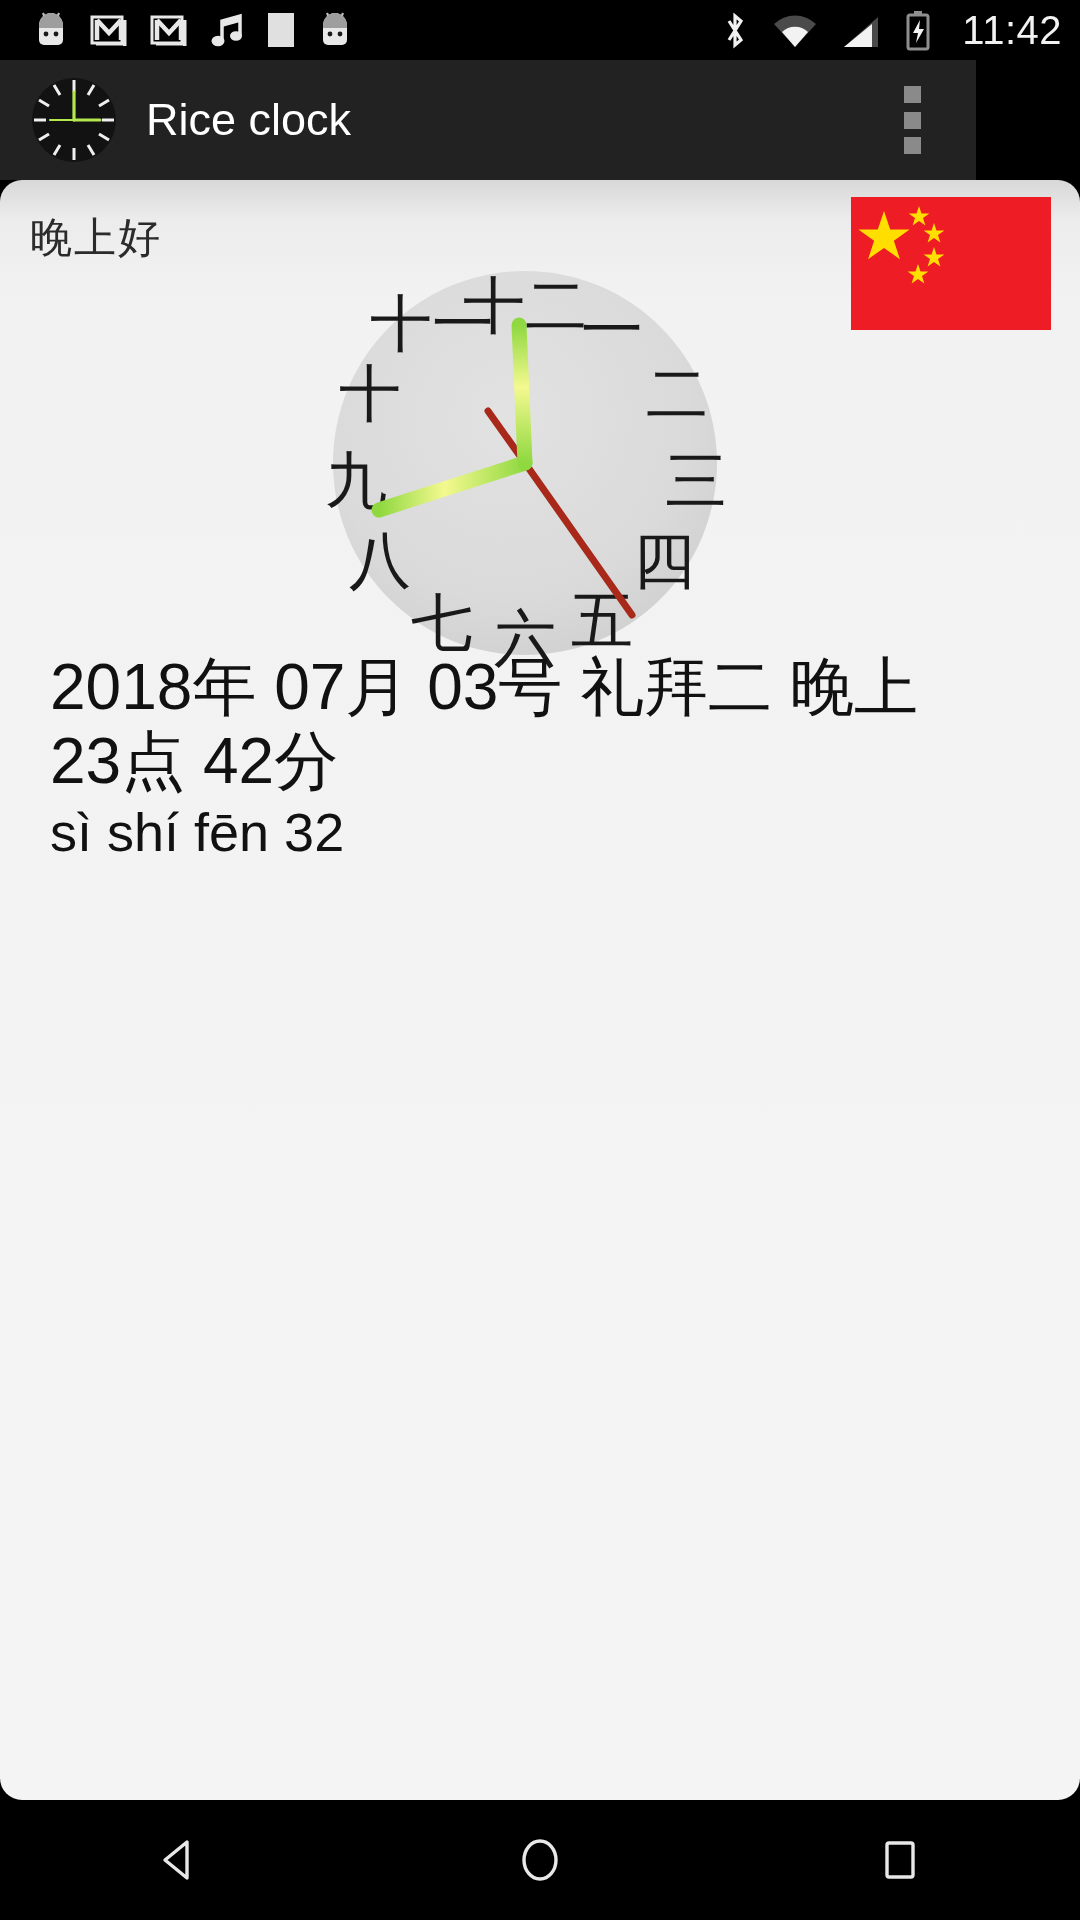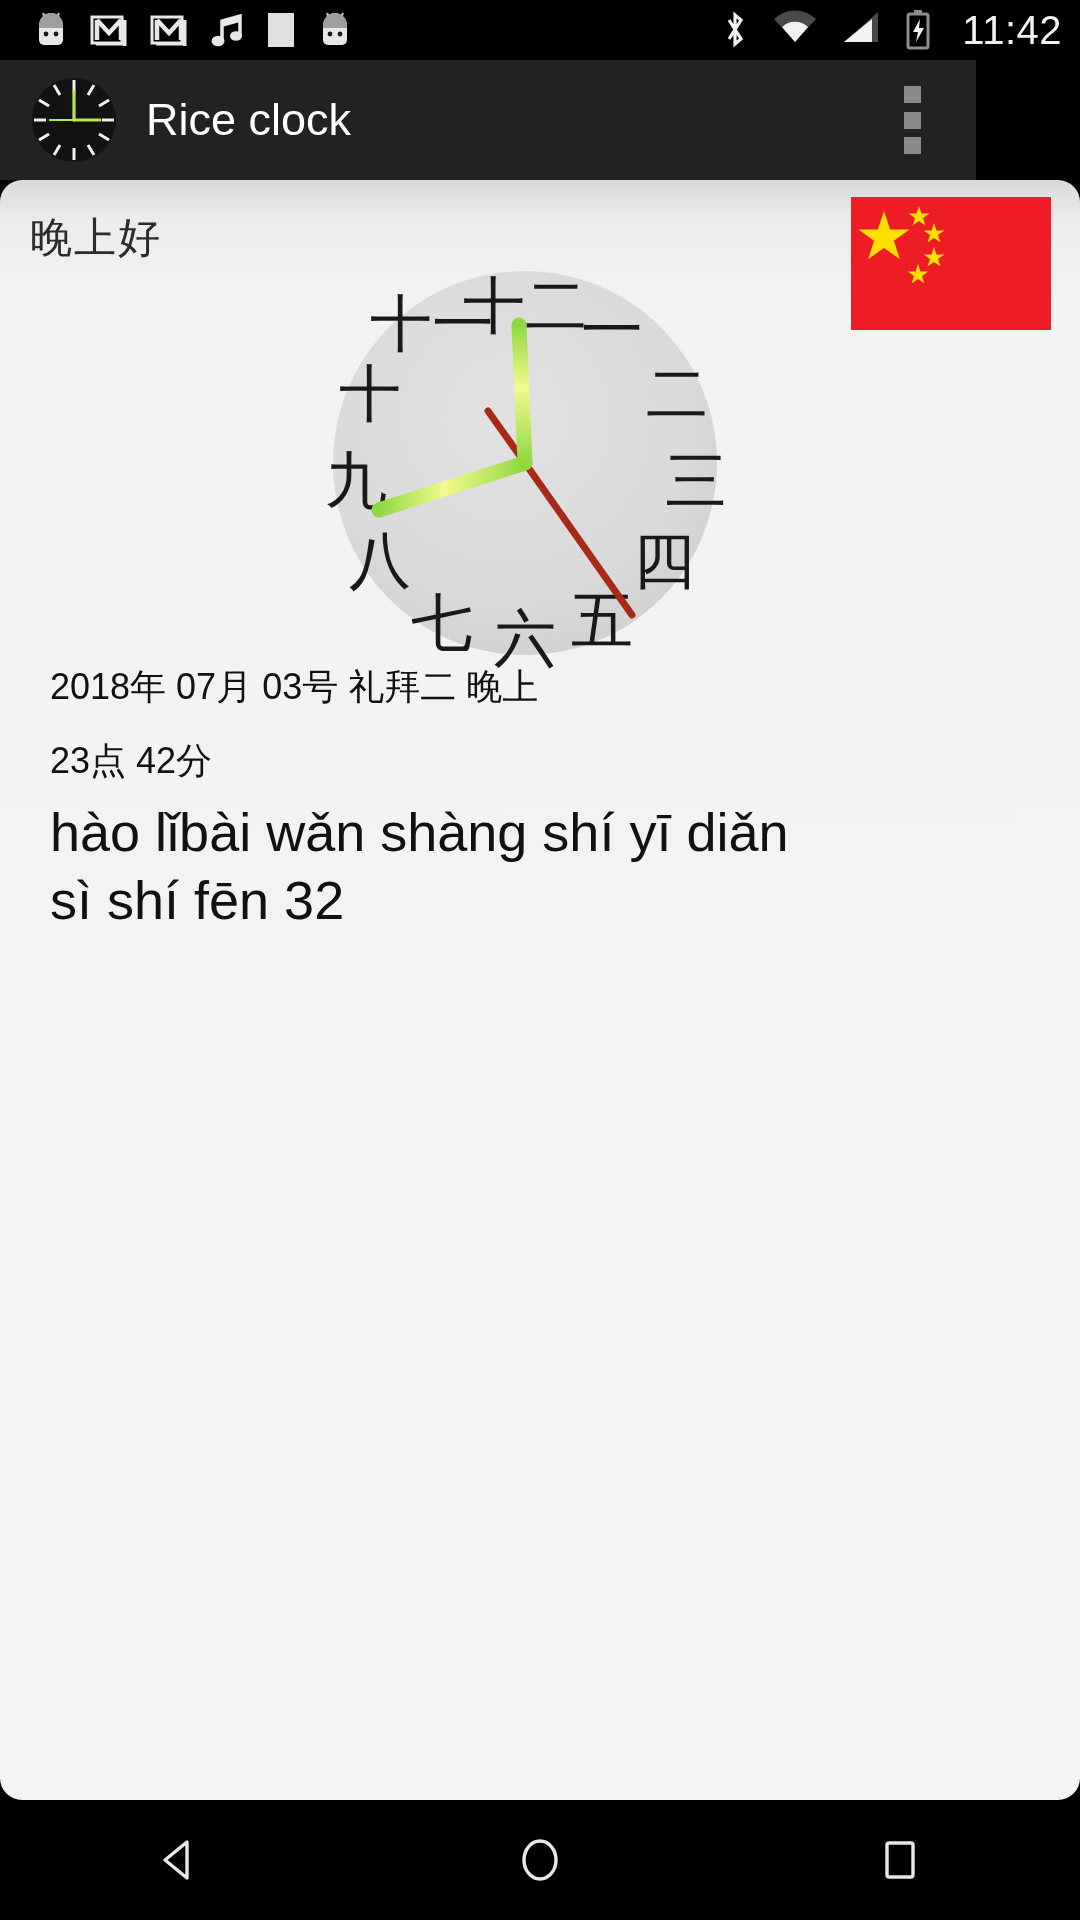--- a/index.html
+++ b/index.html
@@ -11,21 +11,21 @@
   }
 
   
   #status-bar{
     position:absolute; top:0; left:0;
     width:1080px; height:60px;
     background:#000;
     display:flex; align-items:center;
   }
   #status-left{ display:flex; align-items:center; gap:22px; padding-left:34px; }
-  #status-right{ position:absolute; right:18px; display:flex; align-items:flex-start; gap:22px; }
+  #status-right{ position:absolute; right:18px; display:flex; align-items:flex-end; gap:22px; }
   .sb-icon{ display:block; }
   #status-clock{
     color:#f2f2f2; font-size:40px; letter-spacing:0.5px;
     font-family:"Liberation Sans", sans-serif; margin-left:8px;
   }
 
   
   #app-bar{
     position:absolute; top:60px; left:0;
     width:976px; height:120px;
@@ -70,21 +70,21 @@
   }
   #clock-face{
     position:absolute; left:0; top:0; width:465px; height:465px;
   }
 
   
   #date-block{
     position:absolute; left:50px; top:470px; width:990px;
   }
   .date-line{
-    font-size:36px; color:#111; line-height:74px;
+    font-size:64px; color:#111; line-height:74px;
     letter-spacing:0px; white-space:pre-wrap;
   }
   .pinyin-line{
     font-size:54px; color:#111; line-height:68px;
     letter-spacing:0px; white-space:pre-wrap;
   }
 
   
   #nav-bar{
     position:absolute; bottom:0; left:0;
@@ -260,21 +260,20 @@
 
       <line x1="233" y1="233" x2="87" y2="280" stroke="url(#minGrad)" stroke-width="15" stroke-linecap="round"></line>
 
       <line x1="233" y1="233" x2="227" y2="95" stroke="url(#hourGrad)" stroke-width="15" stroke-linecap="round"></line>
     </svg>
   </div>
 
   <div id="date-block">
     <div class="date-line">2018年 07月 03号 礼拜二 晚上</div>
     <div class="date-line">23点 42分</div>
-    <div class="pinyin-line">hào lǐbài wǎn shàng shí yī diǎn</div>
     <div class="pinyin-line">sì shí fēn 32</div>
   </div>
 </div>
 
 <div id="nav-bar">
   <div class="nav-btn">
     <svg width="52" height="52" viewBox="0 0 52 52">
       <path d="M33 8 L33 44 L11 26 Z" fill="none" stroke="#e8e8e8" stroke-width="3.4" stroke-linejoin="round"></path>
     </svg>
   </div>

